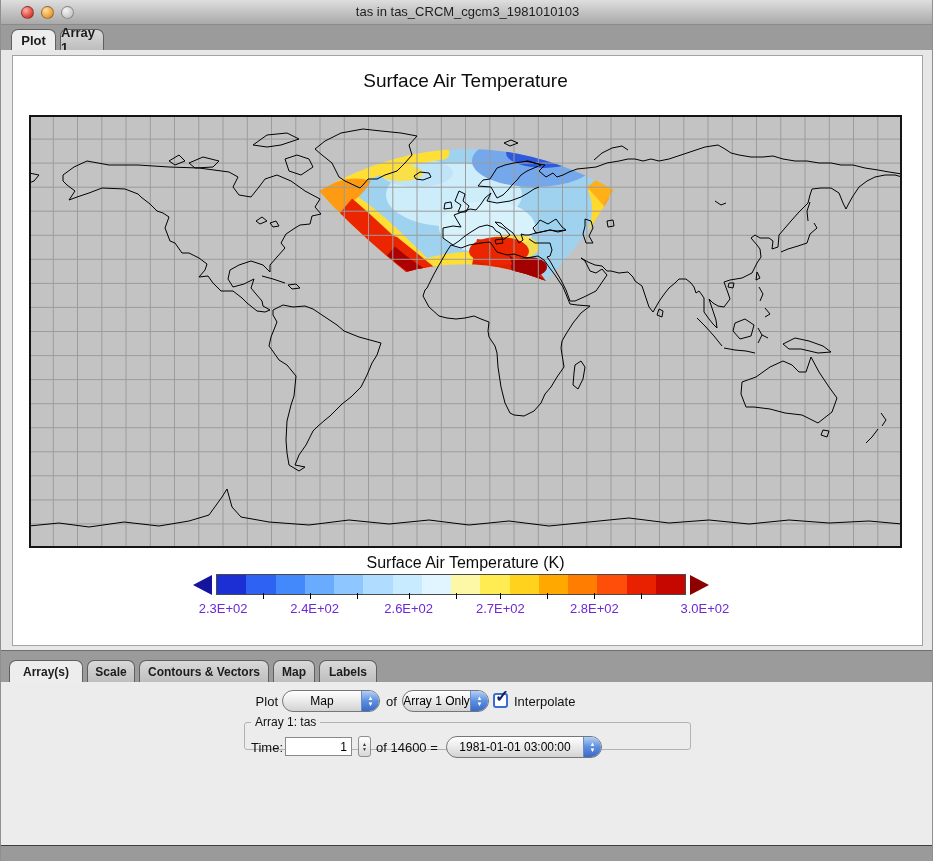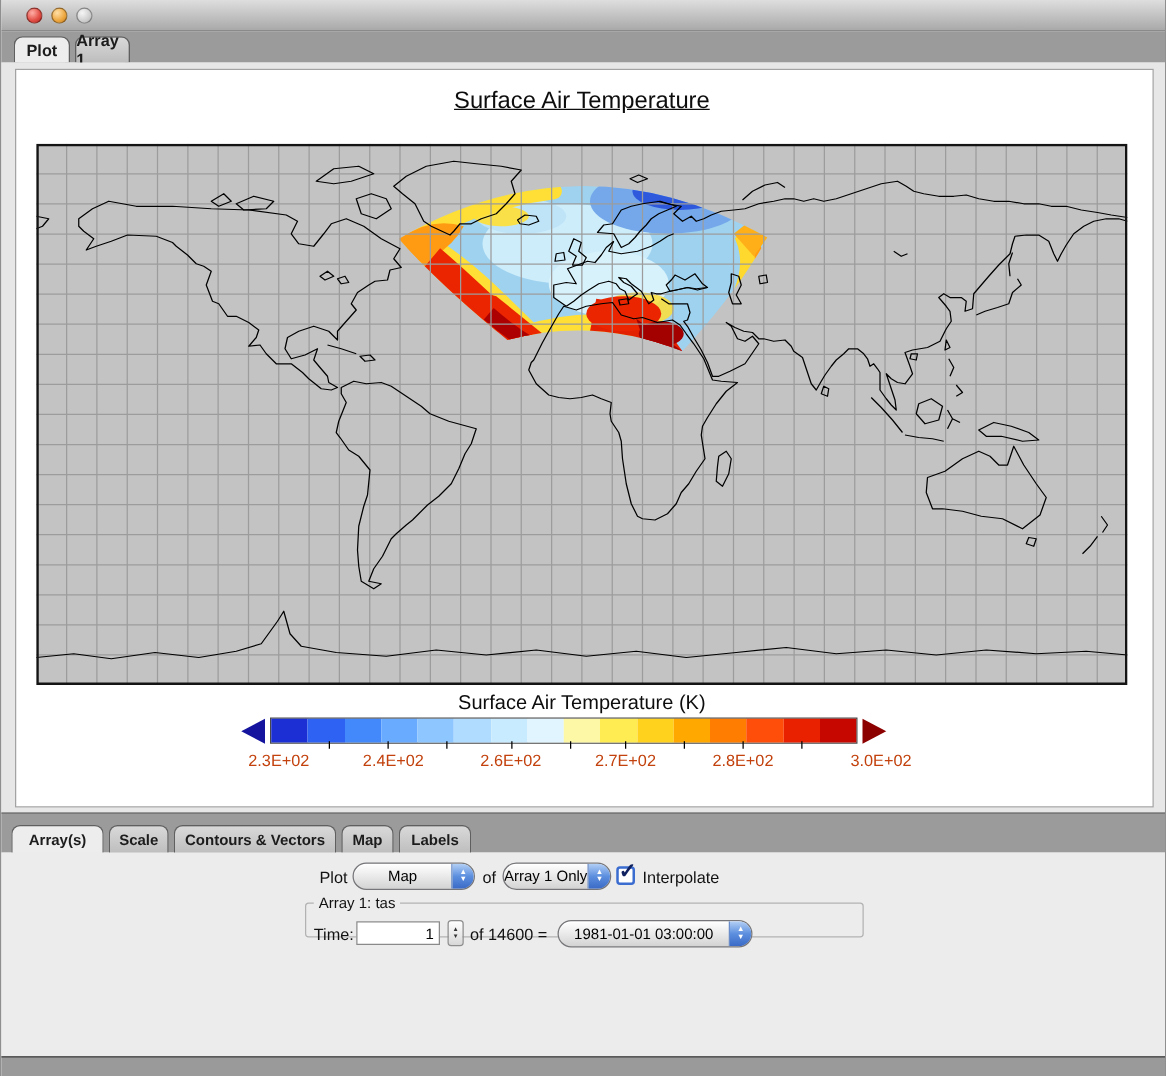--- a/index.html
+++ b/index.html
@@ -19,33 +19,33 @@
   .strip-top{position:absolute;left:0;top:25px;width:933px;height:25px;background:#9b9b9b;}
   .tab{position:absolute;border:1px solid #5f5f5f;border-bottom:none;border-radius:7px 7px 0 0;
     background:linear-gradient(#d9d9d9,#bdbdbd);font-size:13px;font-weight:bold;color:#1c1c1c;
     display:flex;align-items:center;justify-content:center;cursor:default;}
   .tab.sel{background:#ededed;}
   
   .content{position:absolute;left:0;top:50px;width:933px;height:600px;background:#e7e7e7;}
   .plotpanel{position:absolute;left:11px;top:55px;width:911px;height:591px;background:#fff;
     border:1px solid #a3a3a3;}
   .plot-title{position:absolute;left:28px;top:70px;width:873px;text-align:center;
-    font-size:19px;color:#0d0d0d;text-decoration:underline;}
+    font-size:19px;color:#0d0d0d;}
   .mapwrap{position:absolute;left:28px;top:115px;width:873px;height:433px;}
   
   .cb-title{position:absolute;left:28px;top:554px;width:873px;text-align:center;font-size:16px;color:#0d0d0d;}
   .colorbar{position:absolute;left:190px;top:574px;width:530px;height:46px;}
   .cb-arrow{position:absolute;top:1px;width:0;height:0;border-top:10px solid transparent;border-bottom:10px solid transparent;}
   .cb-arrow.left{left:2px;border-right-width:19px;border-right-style:solid;}
   .cb-arrow.right{left:499px;border-left-width:19px;border-left-style:solid;}
   .cb-bar{position:absolute;left:25px;top:0;width:470px;height:21px;display:flex;
     border:1px solid #4a4a4a;}
   .cb-seg{flex:1;}
   .cb-tick{position:absolute;top:19px;width:1px;height:6px;background:#000;}
-  .cb-labels{position:absolute;left:25px;top:27px;width:470px;height:15px;font-size:13px;color:#c2410c;padding-left:45px;}
+  .cb-labels{position:absolute;left:25px;top:27px;width:470px;height:15px;font-size:13px;color:#6d28d9;padding-left:45px;}
   .cb-labels span{position:absolute;transform:translateX(-50%);white-space:nowrap;}
   .cb-foot{position:absolute;left:28px;top:622px;width:873px;text-align:center;font-size:11px;color:#111;}
   
   .strip-bot{position:absolute;left:0;top:650px;width:933px;height:32px;background:#9b9b9b;border-top:1px solid #6f6f6f;}
   .tab.bt{font-size:12px;}
   .panel{position:absolute;left:0;top:682px;width:933px;height:163px;background:#ececec;}
   .lbl{position:absolute;font-size:13px;color:#111;white-space:nowrap;}
   
   .aqua{position:absolute;height:22px;border:1px solid #76767a;border-radius:11px;
     background:linear-gradient(#ffffff,#ececec 45%,#d3d3d3);display:flex;align-items:center;overflow:hidden;
@@ -71,20 +71,21 @@
 </style>
 </head>
 <body>
 
 <div class="win">
 
   <div class="titlebar">
     <span class="tl red"></span>
     <span class="tl yel"></span>
     <span class="tl gry"></span>
+    <span class="title">tas in tas_CRCM_cgcm3_1981010103</span>
   </div>
 
   <div class="strip-top">
     <div class="tab sel" style="left:10px;top:4px;width:45px;height:21px;">
       <span>Plot</span>
     </div>
     <div class="tab" style="left:59px;top:4px;width:44px;height:21px;">
       <span>Array 1</span>
     </div>
   </div>

